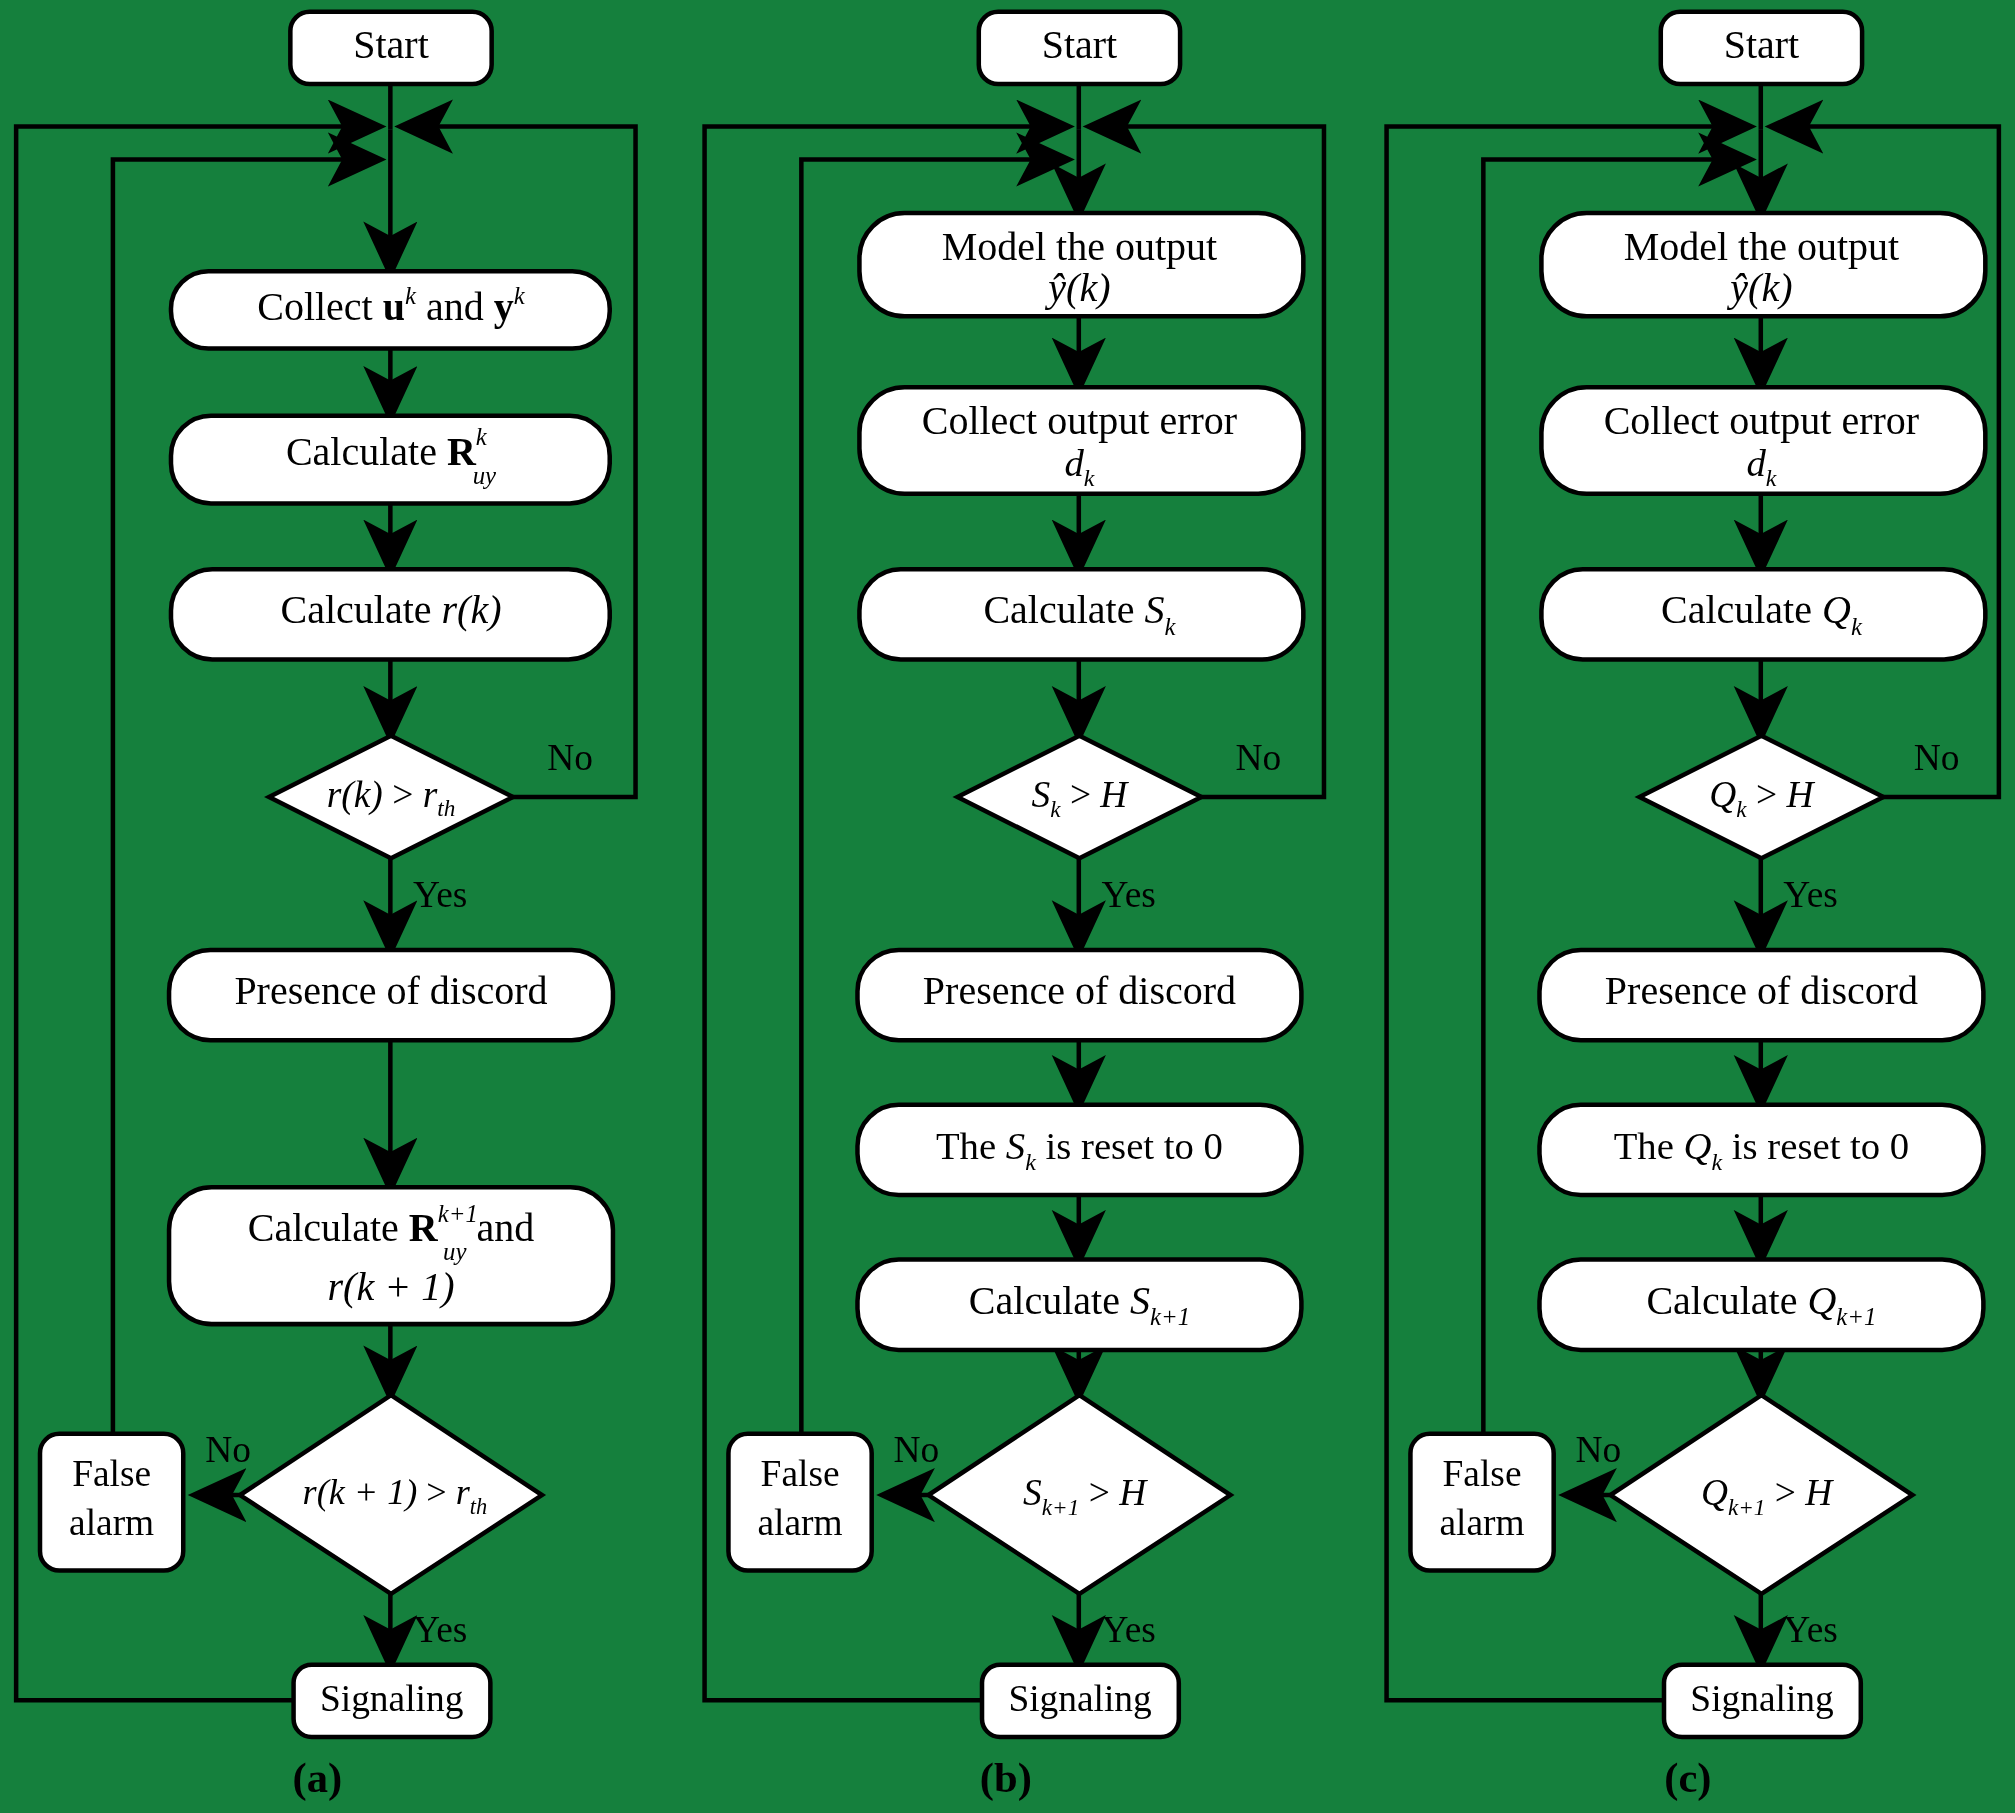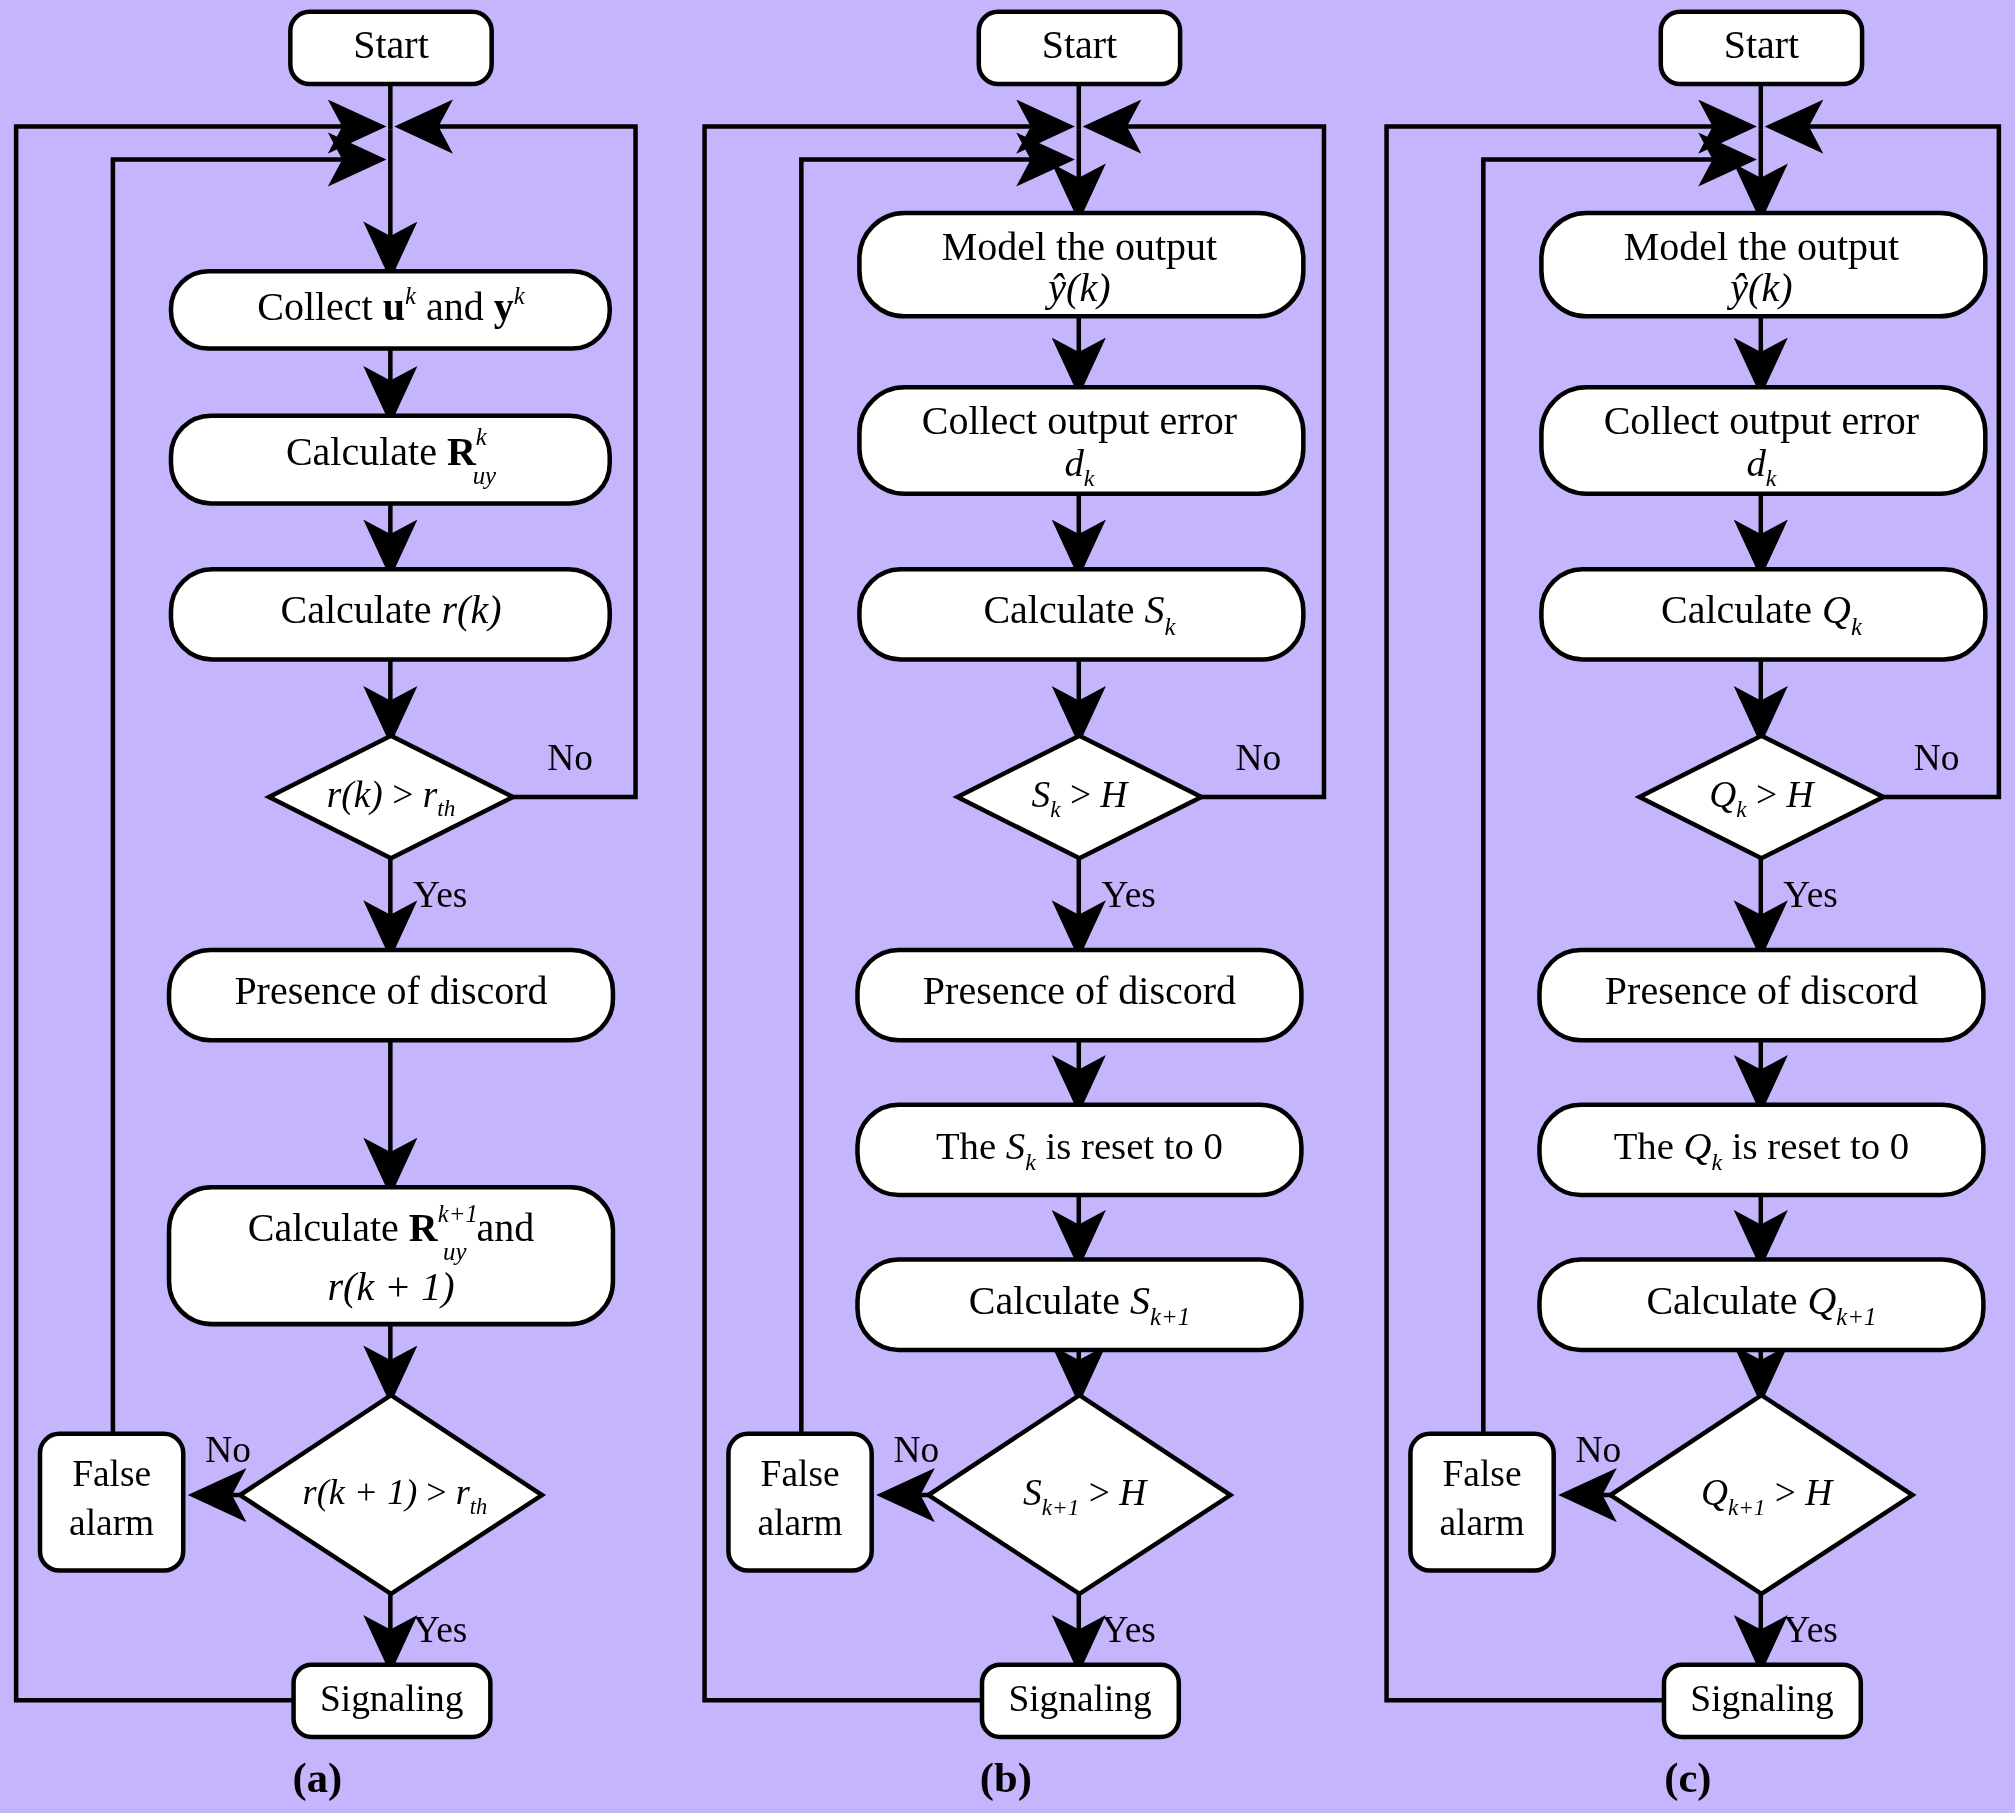--- a/index.html
+++ b/index.html
@@ -1,17 +1,17 @@
 <!DOCTYPE html>
 <html style="font-size:10.3px"><head>
 <meta charset="utf-8">
 <style>
   html,body{margin:0;padding:0;background:#ffffff;}
   body{width:2015px;height:1814px;font-family:"Liberation Serif","DejaVu Serif",serif;}
-  #stage{position:relative;width:2015px;height:1814px;background:#c4b5fd;}
+  #stage{position:relative;width:2015px;height:1814px;background:#15803d;}
   svg.flow{position:absolute;left:0;top:0;width:2015px;height:1814px;}
   .nodeText{font-family:"Liberation Serif","DejaVu Serif",serif;fill:#000;text-anchor:middle;dominant-baseline:middle;}
   .edgeLabel{font-family:"Liberation Serif","DejaVu Serif",serif;fill:#000;text-anchor:start;dominant-baseline:middle;}
   .panelLabel{font-family:"Liberation Serif","DejaVu Serif",serif;fill:#000;font-weight:bold;text-anchor:middle;dominant-baseline:middle;}
   .shape{fill:#ffffff;stroke:#000000;stroke-width:7;}
   .link{stroke:#000000;stroke-width:7;fill:none;}
   .link.rail{stroke-width:7;}
   .sup{font-size:0.62em;}
   .sub{font-size:0.62em;}
   .it{font-style:italic;}

